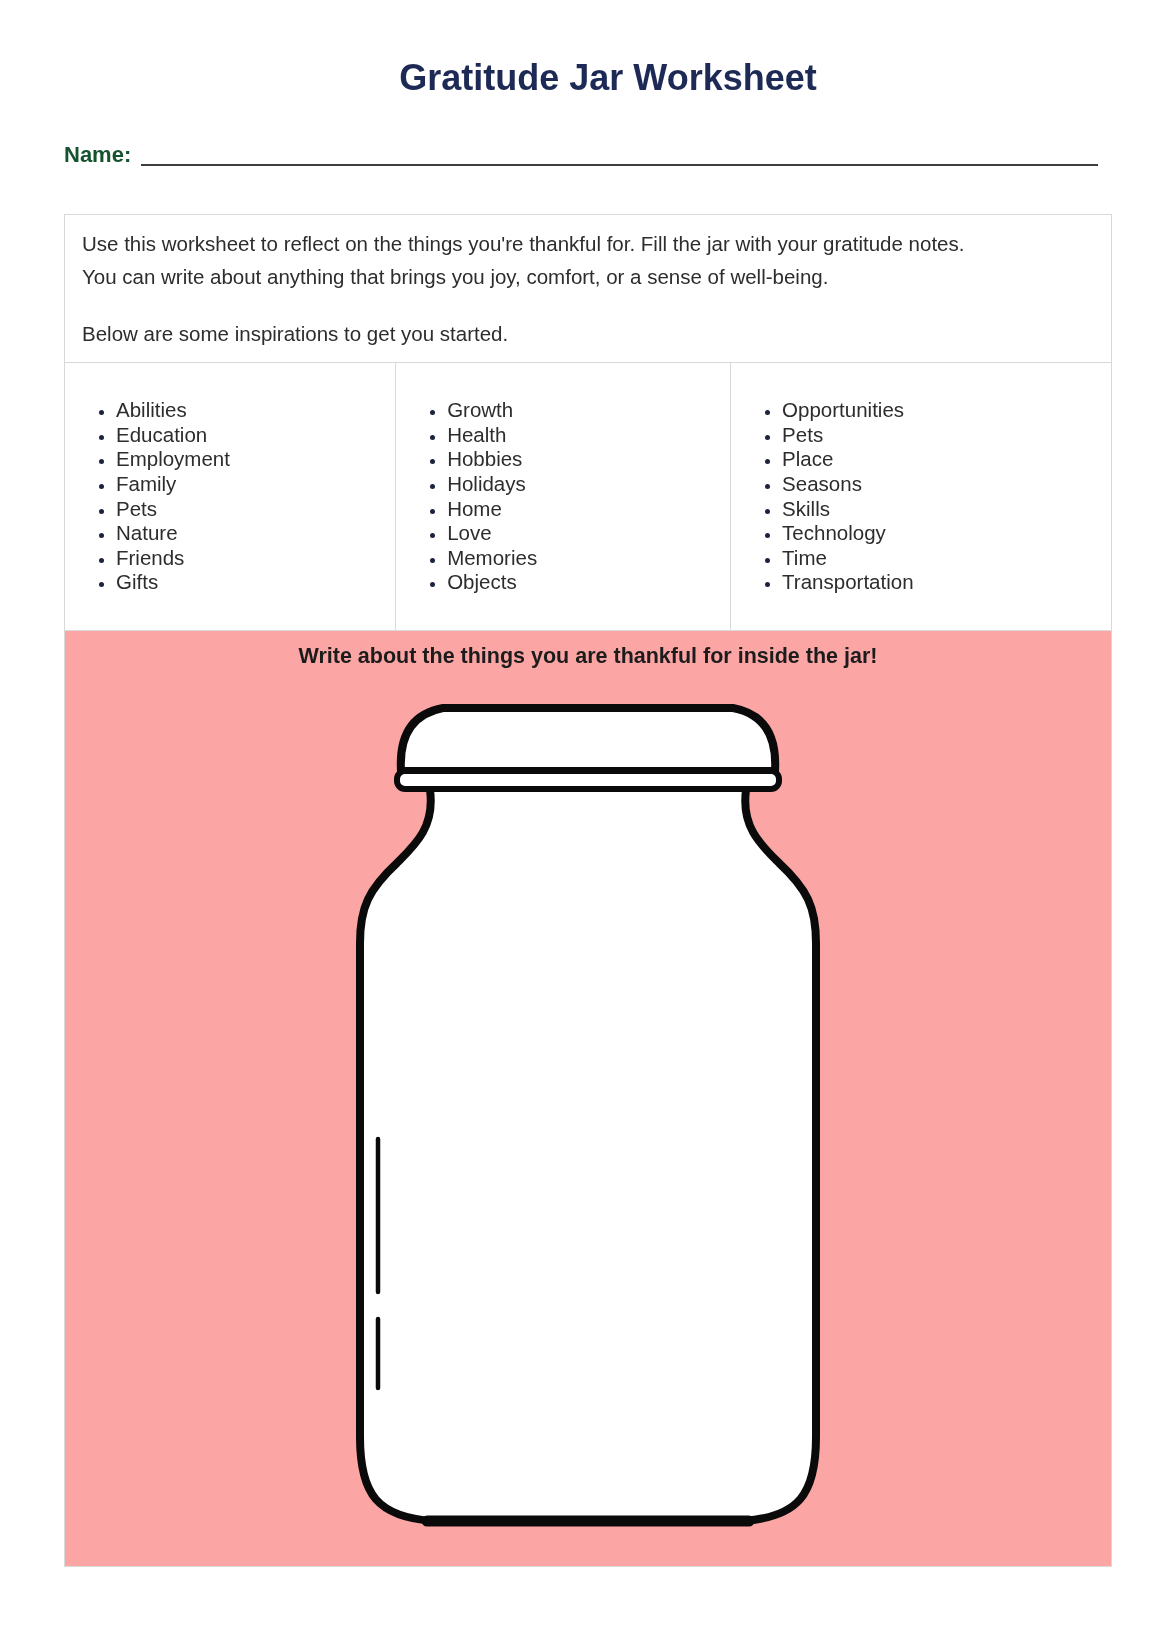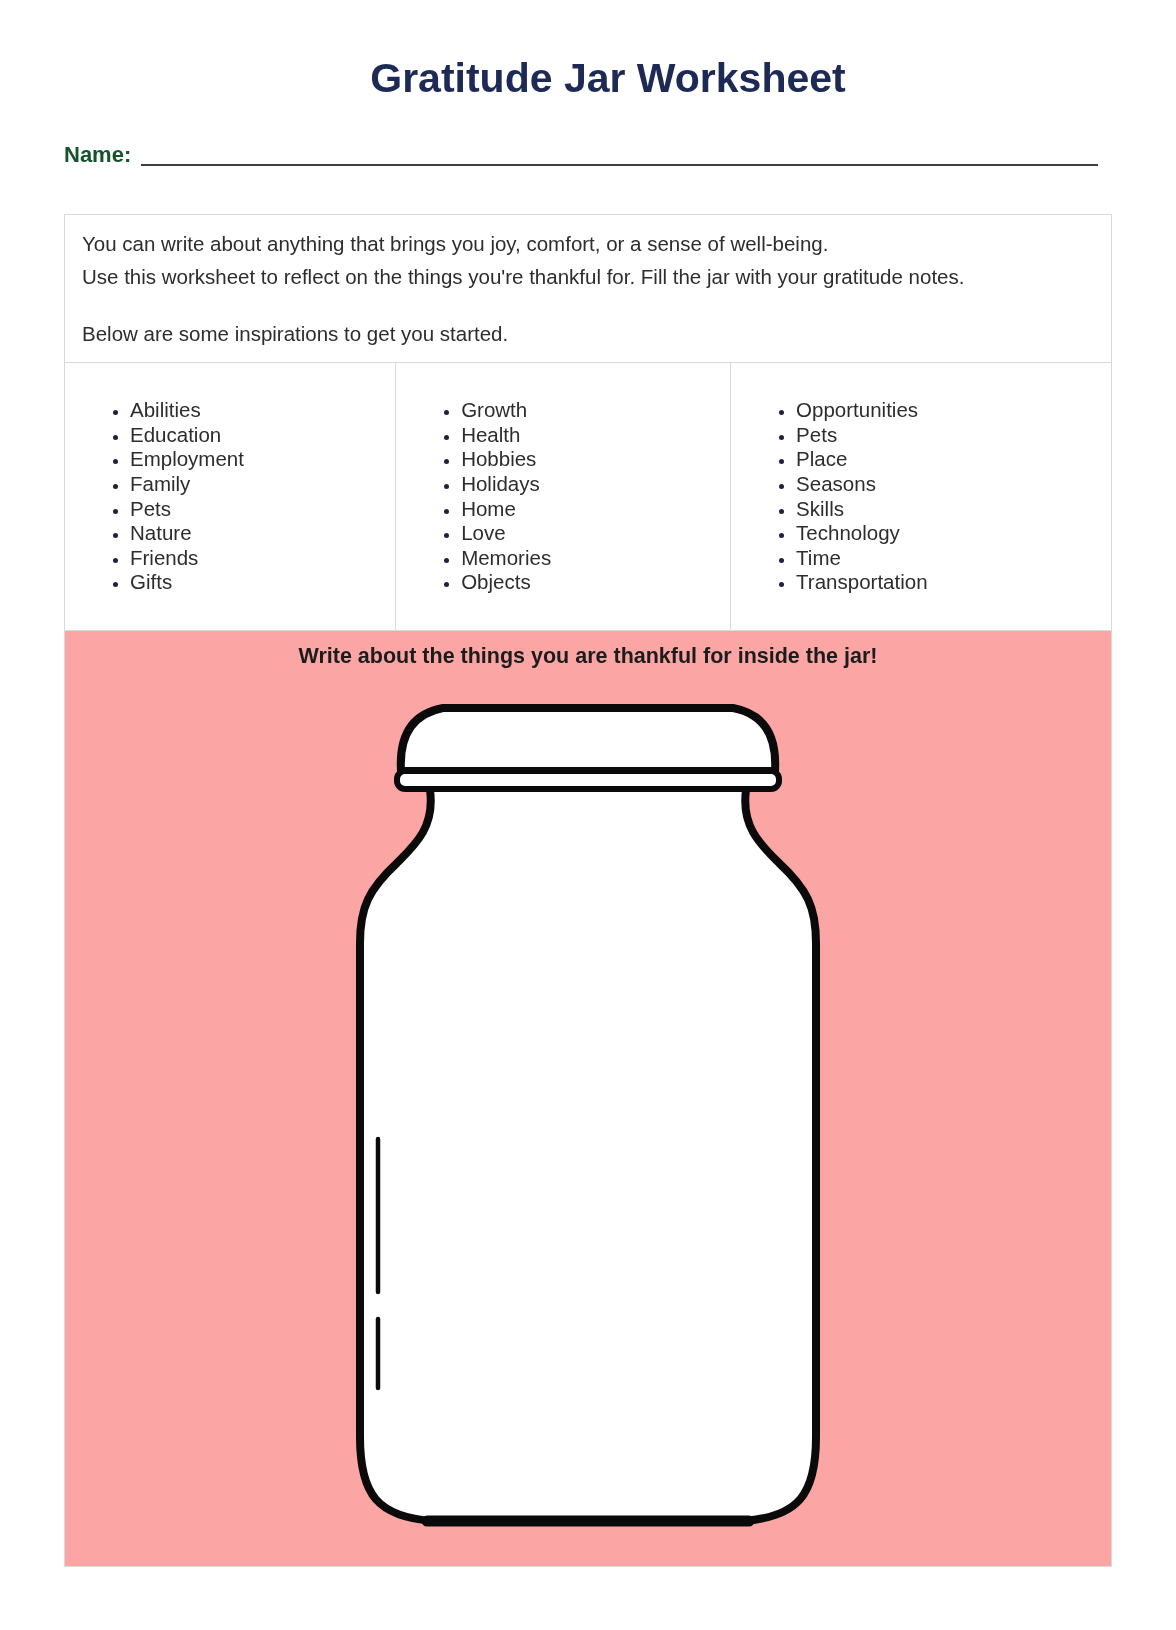--- a/index.html
+++ b/index.html
@@ -18,21 +18,21 @@
   .page{
     position:relative;
     width:1176px;
     height:1630px;
     background:#ffffff;
     overflow:hidden;
   }
   .main-title{
     padding-top:54px;
     text-align:center;
-    font-size:41px;
+    font-size:36px;
     line-height:48px;
     font-weight:bold;
     color:var(--navy);
     padding-left:40px;
   }
   .name-row{
     display:flex;
     align-items:stretch;
     margin:40px 78px 0 64px;
   }
@@ -72,21 +72,21 @@
     align-items:center;
     background:#ffffff;
   }
   .list-cell + .list-cell{margin-left:-1px;align-items:center;}
   .col-1{width:347px;}
   .col-2{width:351px;}
   .col-3{width:399px;}
   .list-cell ul{
     list-style:disc;
     padding-left:50px;
-    margin:15px;
+    margin:1px;
   }
   .list-cell li{
     font-size:20.5px;
     line-height:24.6px;
     color:var(--text);
   }
   .list-cell li::marker{
     color:#1c2340;
     font-size:18px;
   }
@@ -118,22 +118,22 @@
 <div class="page">
 
   <h1 class="main-title">Gratitude Jar Worksheet</h1>
 
   <div class="name-row">
     <span class="name-label">Name:</span>
     <span class="name-line"></span>
   </div>
 
   <div class="intro-box">
+    <p>Use this worksheet to reflect on the things you're thankful for. Fill the jar with your gratitude notes.</p>
     <p>You can write about anything that brings you joy, comfort, or a sense of well-being.</p>
-    <p>Use this worksheet to reflect on the things you're thankful for. Fill the jar with your gratitude notes.</p>
     <div class="intro-spacer"></div>
     <p>Below are some inspirations to get you started.</p>
   </div>
 
   <div class="columns-row">
     <div class="list-cell col-1">
       <ul>
         <li>Abilities</li>
         <li>Education</li>
         <li>Employment</li>

